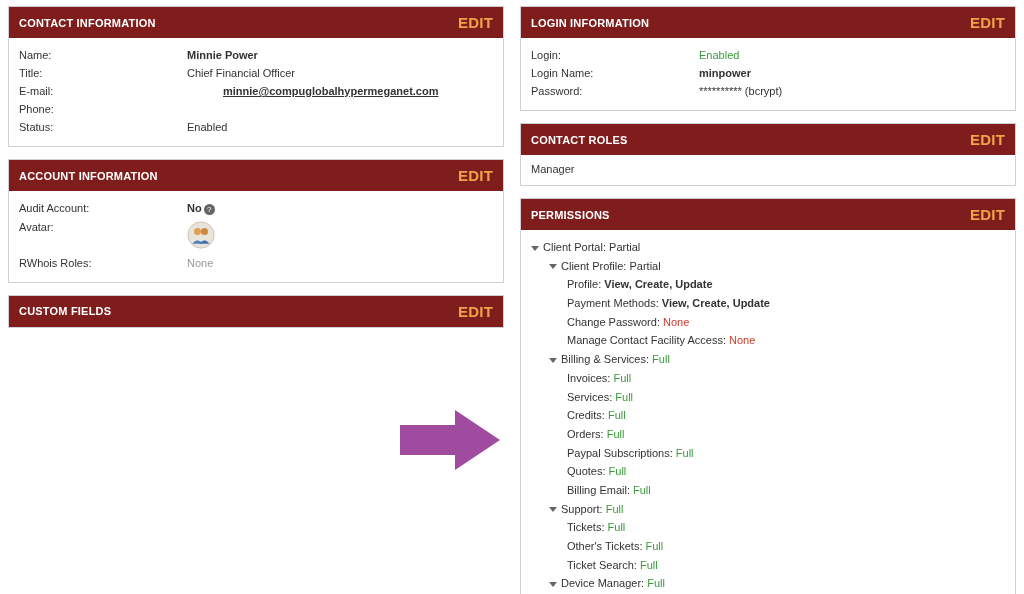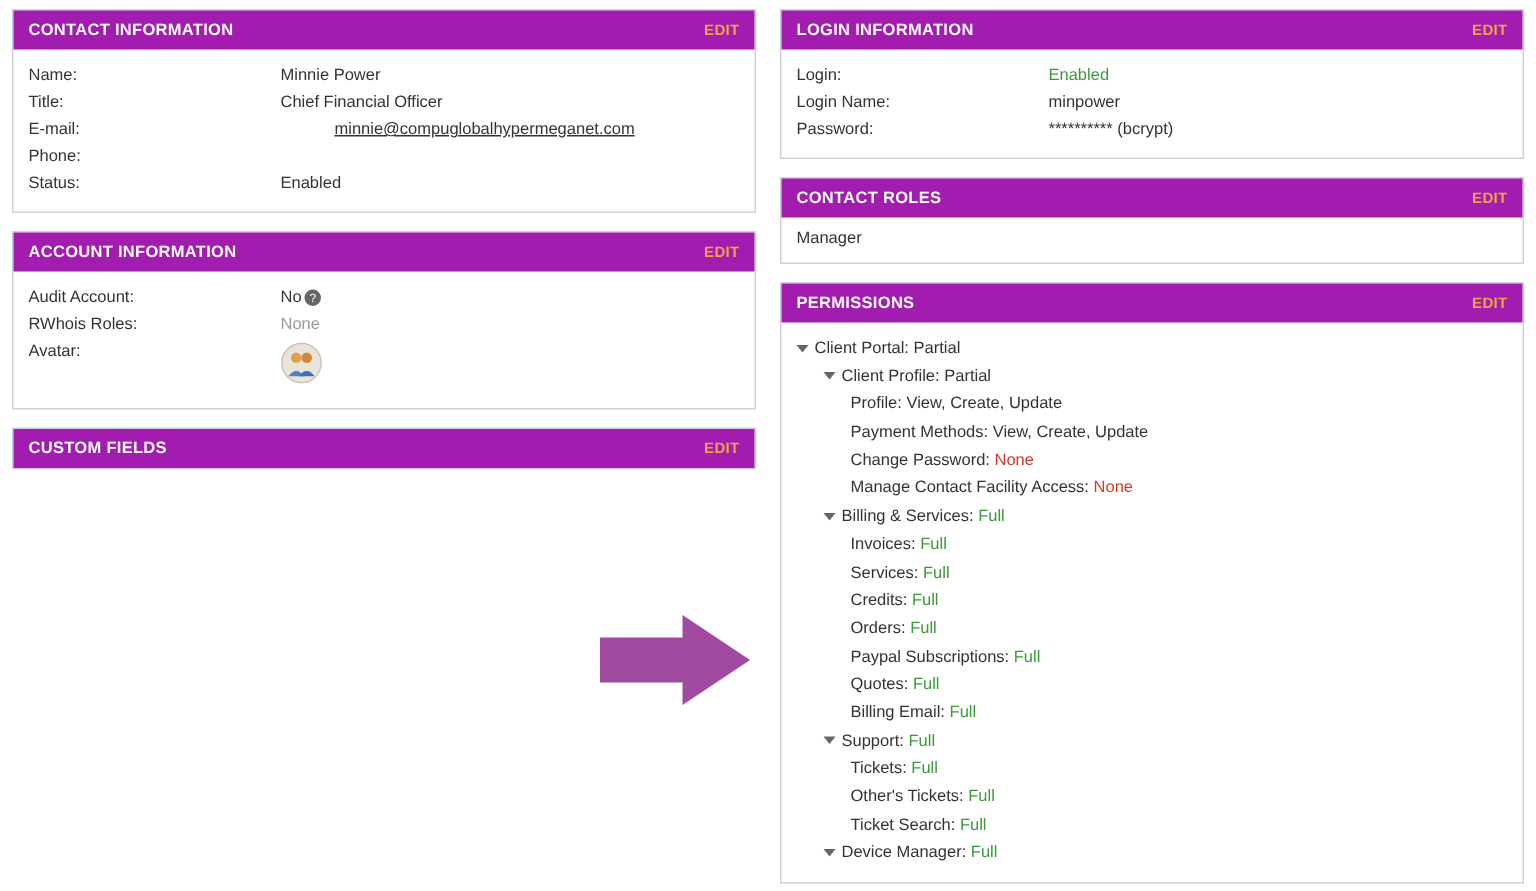--- a/index.html
+++ b/index.html
@@ -15,49 +15,49 @@
     gap: 16px;
     padding: 6px 8px;
   }
   .col { flex: 1; }
   .panel {
     border: 1px solid #d0d0d6;
     margin-bottom: 12px;
     background: #fff;
   }
   .panel-header {
-    background: #a21caf;
+    background: #7f1d1d;
     color: #fff;
     font-weight: bold;
     font-size: 11px;
     padding: 7px 10px;
     display: flex;
     justify-content: space-between;
     align-items: center;
     letter-spacing: 0.2px;
   }
   .edit-link {
     color: #f0a24a;
-    font-size: 10px;
+    font-size: 15px;
     font-weight: bold;
     cursor: pointer;
   }
   .panel-body {
     padding: 8px 10px 10px 10px;
   }
   .row {
     display: flex;
     padding: 3px 0;
   }
   .row .label {
     width: 168px;
     color: #333;
   }
   .row .value { flex: 1; }
-  .bold { font-weight: normal; }
+  .bold { font-weight: bold; }
   .underline { text-decoration: underline; margin-left: 36px; }
   .green { color: #3a9a3a; }
   .red { color: #d03a2a; }
   .muted { color: #999; }
   .help-icon {
     display: inline-block;
     width: 11px; height: 11px;
     border-radius: 50%;
     background: #666;
     color: #fff;
@@ -137,37 +137,37 @@
         <span class="edit-link">EDIT</span>
       </div>
       <div class="panel-body">
         <div class="row">
           <div class="label">Audit Account:</div>
           <div class="value">
             <span class="bold">No</span><span class="help-icon">?</span>
           </div>
         </div>
         <div class="row">
-          <div class="label">RWhois Roles:</div>
-          <div class="value muted">None</div>
-        </div>
-        <div class="row">
           <div class="label">Avatar:</div>
           <div class="value">
             <span class="avatar-circle">
               <svg class="avatar-svg" viewBox="0 0 32 32">
                 <circle cx="16" cy="16" r="15" fill="#e8e4da" stroke="#c8c0b0"></circle>
                 <circle cx="12" cy="12" r="4" fill="#e0a050"></circle>
                 <path d="M6 26 Q12 18 18 26" fill="#5080c0"></path>
                 <circle cx="20" cy="12" r="4" fill="#d08840"></circle>
                 <path d="M14 26 Q20 18 26 26" fill="#4070b0"></path>
               </svg>
             </span>
           </div>
         </div>
+        <div class="row">
+          <div class="label">RWhois Roles:</div>
+          <div class="value muted">None</div>
+        </div>
       </div>
     </div>
 
     <div class="panel">
       <div class="panel-header">
         <span>CUSTOM FIELDS</span>
         <span class="edit-link">EDIT</span>
       </div>
     </div>
 

